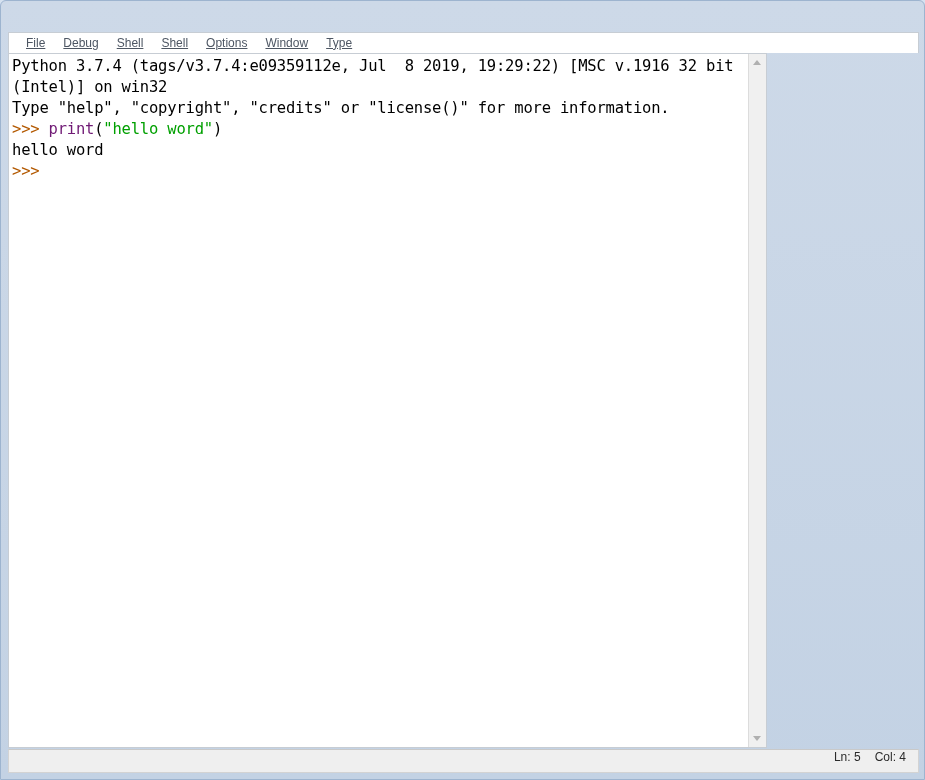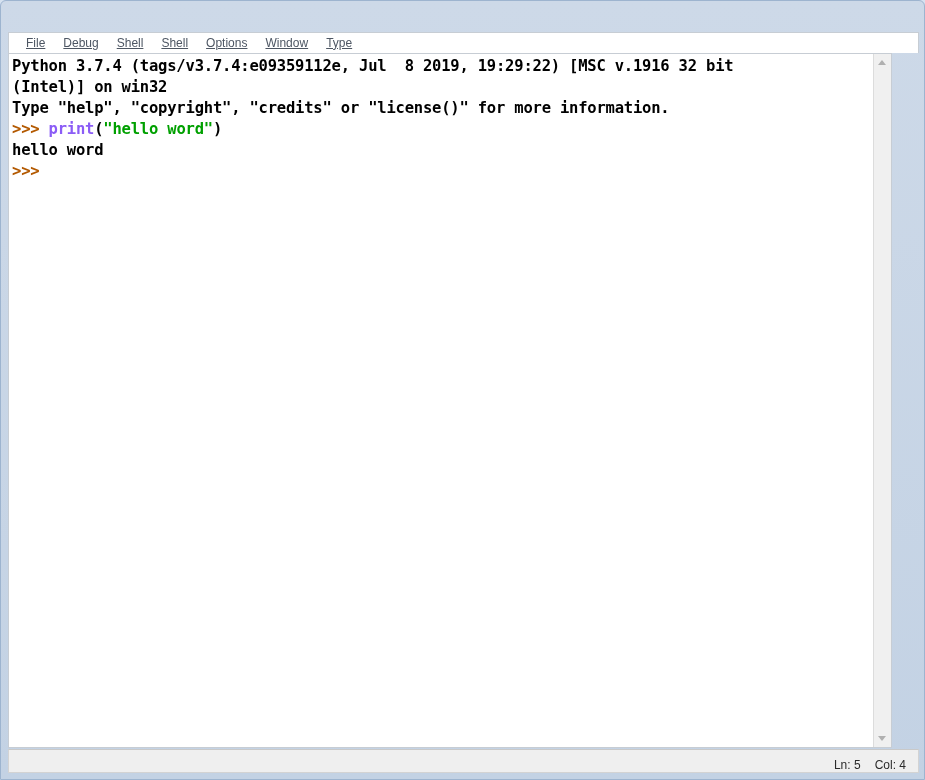--- a/index.html
+++ b/index.html
@@ -119,27 +119,26 @@
     padding: 2px 9px 3px 9px;
     cursor: default;
     white-space: nowrap;
     text-decoration: underline;
   }
 
   
   #console-wrap {
     position: absolute;
     left: 7px; top: 52px;
-    width: 884px;
+    width: 759px;
     height: 695px;
     box-sizing: border-box;
     border: 1px solid #c7cdd4;
     background: #ffffff;
     display: flex;
-    font-weight: bold;
   }
   #console {
     flex: 1 1 auto;
     background: #ffffff;
     padding: 2px 0 0 3px;
     overflow: hidden;
     font-family: "DejaVu Sans Mono", "Liberation Mono", monospace;
     font-size: 15.5px;
     line-height: 21px;
     white-space: pre;
@@ -186,35 +185,35 @@
   #statusbar {
     position: absolute;
     left: 7px; top: 748px;
     width: 911px;
     height: 24px;
     box-sizing: border-box;
     background: #efefef;
     border: 1px solid #d3d3d3;
     border-top: 1px solid #c9c9c9;
     display: flex;
-    align-items: flex-end;
+    align-items: flex-start;
     justify-content: flex-end;
     padding-right: 12px;
   }
   .status-text {
     font-size: 12px;
     color: #2b2b2b;
     margin-left: 14px;
     white-space: nowrap;
   }
 
   
   .tok-plain  { color: #000000; }
   .tok-prompt { color: #b35900; }
-  .tok-kw     { color: #8b5cf6; margin-top: 30px; }
+  .tok-kw     { color: #701a75; margin-top: 30px; }
   .tok-str    { color: #00a000; }
   .tok-out    { color: #000000; margin-top: 12px; }
 </style>
 </head>
 <body>
 
 <div id="window-frame">
 
 
   <div id="menubar">

